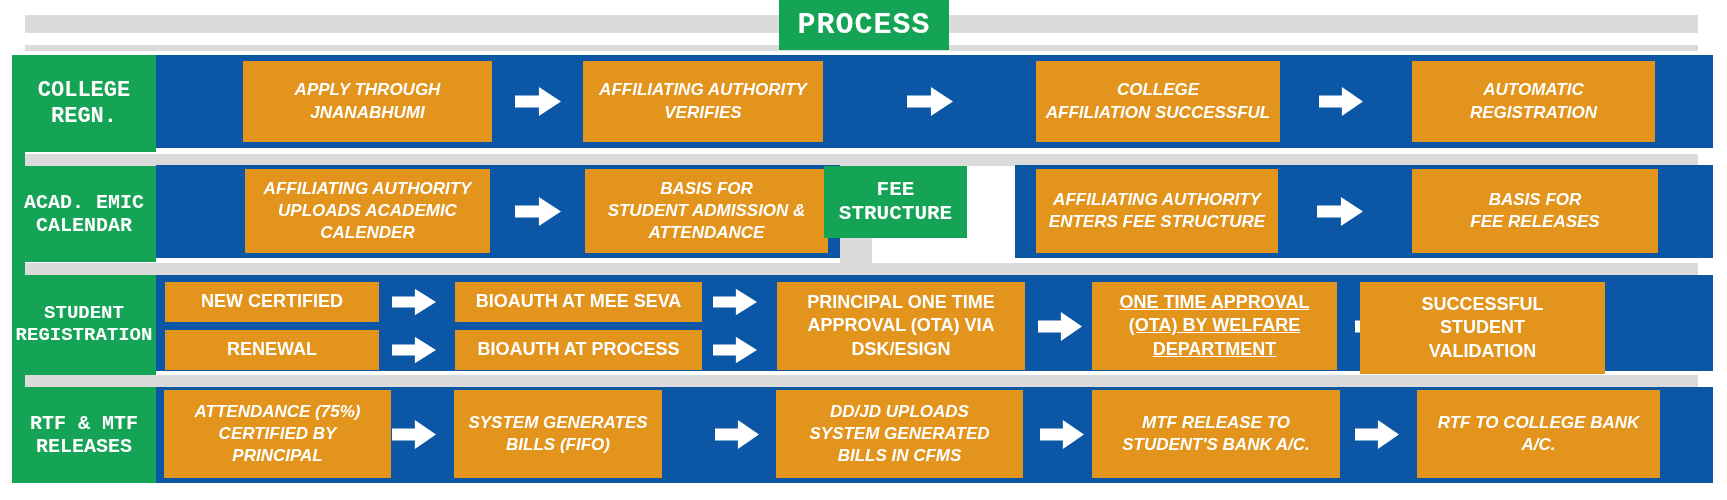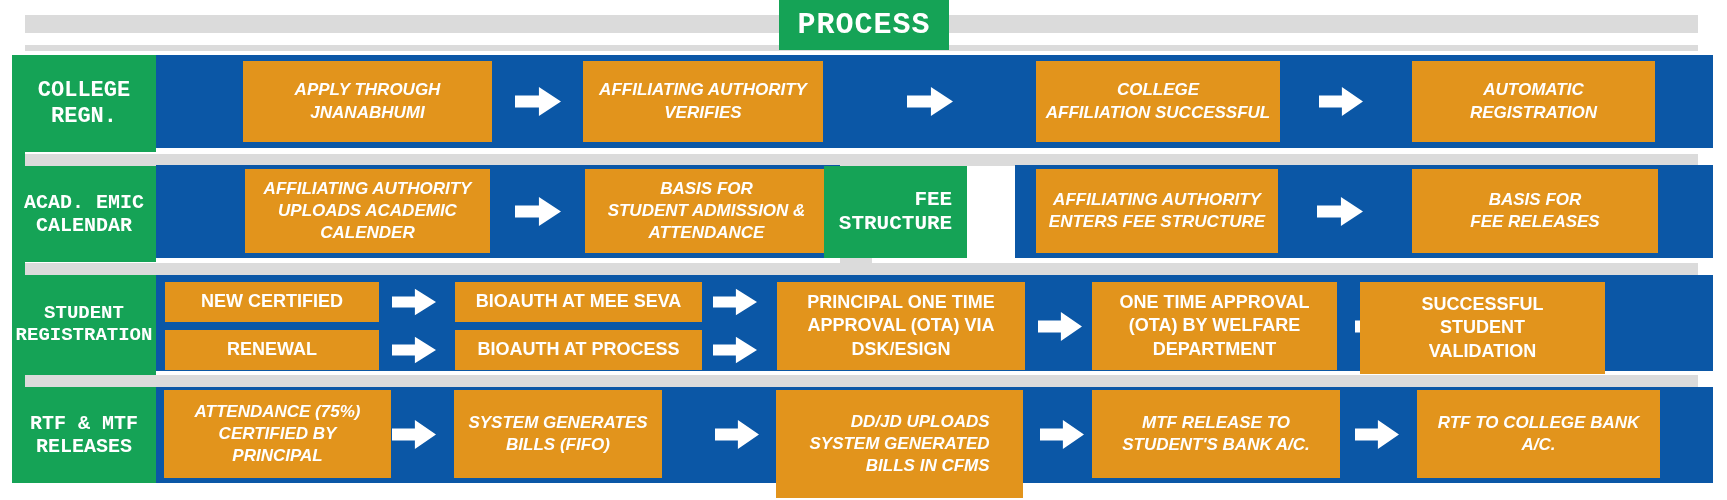--- a/index.html
+++ b/index.html
@@ -65,21 +65,21 @@
   <div class="orangebox it f17" style="left:245px;top:169px;width:245px;height:84px;">AFFILIATING AUTHORITY
 UPLOADS ACADEMIC
 CALENDER</div>
   <div class="arrow" style="left:515px;top:195px;width:46px;height:33px;"></div>
   <div class="orangebox it f17" style="left:585px;top:169px;width:243px;height:84px;">BASIS FOR
 STUDENT ADMISSION &amp;
 ATTENDANCE</div>
 
   <div class="graybar" style="left:840px;top:154px;width:32px;height:121px;"></div>
 
-  <div class="greenbox" style="left:824px;top:166px;width:143px;height:92px;font-size:21px;text-align:right;">FEE
+  <div class="greenbox" style="left:824px;top:166px;width:143px;height:72px;font-size:21px;">FEE
 STRUCTURE</div>
   <div class="blueband" style="left:1015px;top:165px;width:698px;height:93px;"></div>
   <div class="orangebox it f17" style="left:1036px;top:169px;width:242px;height:84px;">AFFILIATING AUTHORITY
 ENTERS FEE STRUCTURE</div>
   <div class="arrow" style="left:1317px;top:195px;width:46px;height:33px;"></div>
   <div class="orangebox it f17" style="left:1412px;top:169px;width:246px;height:84px;">BASIS FOR
 FEE RELEASES</div>
 
   <div class="graybar" style="left:25px;top:263px;width:1673px;height:12px;"></div>
 
@@ -93,42 +93,42 @@
   <div class="arrow" style="left:392px;top:287px;width:44px;height:30px;"></div>
   <div class="arrow" style="left:392px;top:335px;width:44px;height:30px;"></div>
   <div class="orangebox f18" style="left:455px;top:282px;width:247px;height:40px;">BIOAUTH AT MEE SEVA</div>
   <div class="orangebox f18" style="left:455px;top:330px;width:247px;height:40px;">BIOAUTH AT PROCESS</div>
   <div class="arrow" style="left:713px;top:287px;width:44px;height:30px;"></div>
   <div class="arrow" style="left:713px;top:335px;width:44px;height:30px;"></div>
   <div class="orangebox f18" style="left:777px;top:282px;width:248px;height:88px;">PRINCIPAL ONE TIME
 APPROVAL (OTA) VIA
 DSK/ESIGN</div>
   <div class="arrow" style="left:1038px;top:310px;width:44px;height:33px;"></div>
-  <div class="orangebox f18" style="left:1092px;top:282px;width:245px;height:88px;">ONE TIME APPROVAL
+  <div class="orangebox f18" style="left:1092px;top:282px;width:245px;height:88px;text-decoration:underline;">ONE TIME APPROVAL
 (OTA) BY WELFARE
 DEPARTMENT</div>
   <div class="arrow" style="left:1355px;top:310px;width:44px;height:33px;"></div>
   <div class="orangebox f18" style="left:1360px;top:282px;width:245px;height:92px;">SUCCESSFUL
 STUDENT
 VALIDATION</div>
 
   <div class="graybar" style="left:25px;top:375px;width:1673px;height:12px;"></div>
 
   <div class="blueband" style="left:156px;top:387px;width:1557px;height:96px;"></div>
   <div class="greenbox" style="left:12px;top:387px;width:144px;height:96px;font-size:20px;">RTF &amp; MTF
 RELEASES</div>
 
   <div class="orangebox it f17" style="left:164px;top:390px;width:227px;height:88px;">ATTENDANCE (75%)
 CERTIFIED BY
 PRINCIPAL</div>
   <div class="arrow" style="left:392px;top:418px;width:44px;height:33px;"></div>
   <div class="orangebox it f17" style="left:454px;top:390px;width:208px;height:88px;">SYSTEM GENERATES
 BILLS (FIFO)</div>
   <div class="arrow" style="left:715px;top:418px;width:44px;height:33px;"></div>
-  <div class="orangebox it f17" style="left:776px;top:390px;width:247px;height:108px;text-align:right;">DD/JD UPLOADS
+  <div class="orangebox it f17" style="left:776px;top:390px;width:247px;height:88px;">DD/JD UPLOADS
 SYSTEM GENERATED
 BILLS IN CFMS</div>
   <div class="arrow" style="left:1040px;top:418px;width:44px;height:33px;"></div>
   <div class="orangebox it f17" style="left:1092px;top:390px;width:248px;height:88px;">MTF  RELEASE TO
 STUDENT'S BANK A/C.</div>
   <div class="arrow" style="left:1355px;top:418px;width:44px;height:33px;"></div>
   <div class="orangebox it f17" style="left:1417px;top:390px;width:243px;height:88px;">RTF TO COLLEGE BANK
 A/C.</div>
 
 </div>

